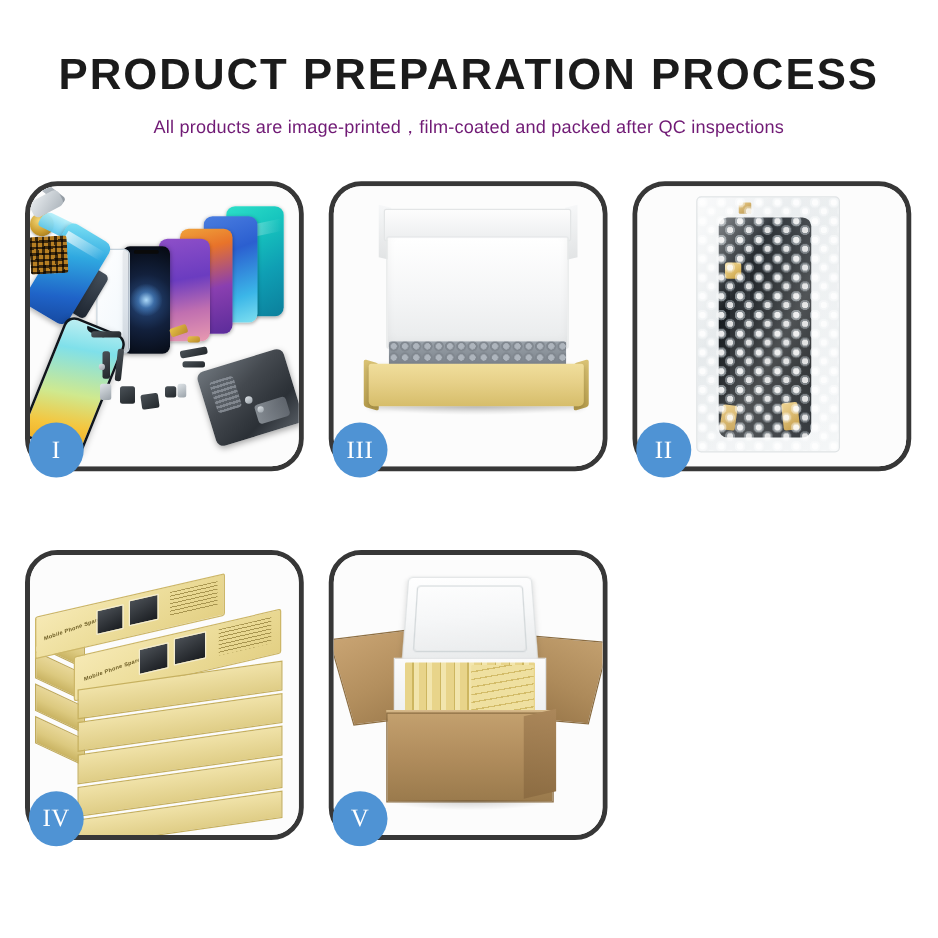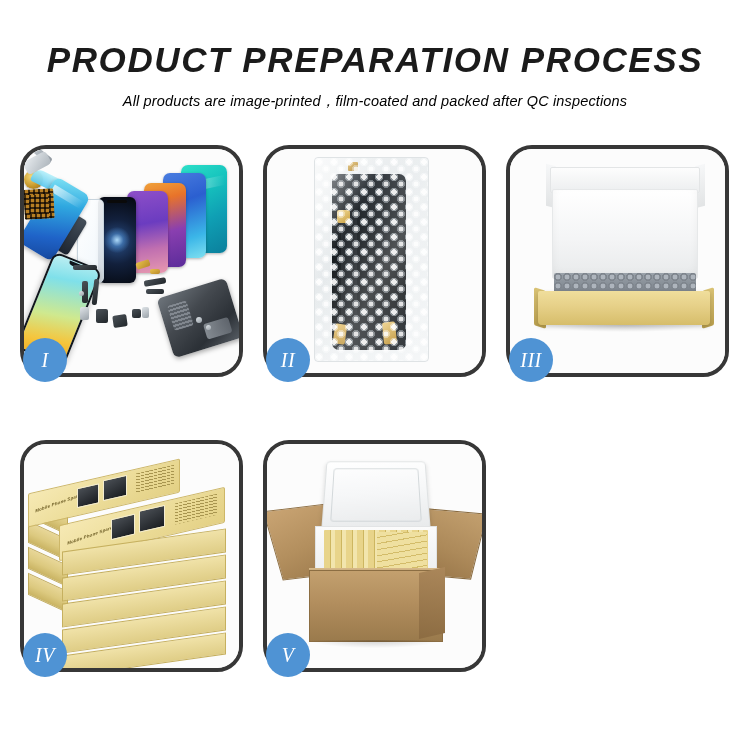--- a/index.html
+++ b/index.html
@@ -2,31 +2,31 @@
 <html><head>
 <meta charset="utf-8">
 <style>
   * { box-sizing: border-box; margin: 0; padding: 0; }
   html, body {
     width: 750px; height: 750px;
     background: #ffffff;
     font-family: "Liberation Sans", sans-serif;
     overflow: hidden;
   }
-  .page { position: relative; width: 750px; height: 588px; background: #fff; font-style: italic; }
+  .page { position: relative; width: 750px; height: 588px; background: #fff; }
 
   
   .header { padding-top: 42px; text-align: center; }
   .title {
     font-size: 35px; font-weight: 700; letter-spacing: 1.6px;
     color: #1b1b1b; line-height: 1.05; white-space: nowrap;
   }
   .subtitle {
     margin-top: 13px; font-size: 14.5px; font-weight: 400;
-    color: #000000; letter-spacing: .15px; white-space: nowrap;
+    color: #701a75; letter-spacing: .15px; white-space: nowrap;
   }
 
   
   .grid {
     position: absolute; left: 20px; top: 145px;
     width: 710px;
     display: grid;
     grid-template-columns: repeat(3, 223px);
     grid-template-rows: repeat(2, 232px);
     column-gap: 20px; row-gap: 63px;
@@ -316,47 +316,47 @@
           <div class="pt silver" style="left:172px;top:168px;width:6px;height:6px;border-radius:50%"></div>
           <div class="pt silver" style="left:182px;top:176px;width:5px;height:5px;border-radius:50%"></div>
           <div class="pt silver" style="left:55px;top:142px;width:5px;height:5px;border-radius:50%"></div>
         </div>
       </div>
       <div class="badge">I</div>
     </div>
 
     <div class="panel">
       <div class="panel-clip">
+        <div class="p3-lidL"></div>
+        <div class="p3-lidR"></div>
+        <div class="p3-lid"></div>
+        <div class="p3-foam"></div>
+        <div class="p3-bub"></div>
+        <div class="p3-trayL"></div>
+        <div class="p3-trayR"></div>
+        <div class="p3-tray"></div>
+        <div class="p3-shadow"></div>
+      </div>
+      <div class="badge">III</div>
+    </div>
+
+    <div class="panel">
+      <div class="panel-clip">
         <div class="p2-bag">
           <div class="p2-screen"></div>
           <div class="p2-flex"></div>
           <div class="p2-conn"></div>
           <div class="p2-conn2"></div>
           <div class="p2-conn3"></div>
           <div class="p2-tab"></div>
           <div class="p2-bubbles"></div>
           <div class="p2-sheen"></div>
         </div>
       </div>
       <div class="badge">II</div>
-    </div>
-
-    <div class="panel">
-      <div class="panel-clip">
-        <div class="p3-lidL"></div>
-        <div class="p3-lidR"></div>
-        <div class="p3-lid"></div>
-        <div class="p3-foam"></div>
-        <div class="p3-bub"></div>
-        <div class="p3-trayL"></div>
-        <div class="p3-trayR"></div>
-        <div class="p3-tray"></div>
-        <div class="p3-shadow"></div>
-      </div>
-      <div class="badge">III</div>
     </div>
 
     <div class="panel">
       <div class="panel-clip">
         <div class="p4">
 
           <div class="bx-side" style="left:4px;top:60px;width:40px;height:22px;transform:skewY(25deg)"></div>
           <div class="bx-side" style="left:4px;top:86px;width:40px;height:22px;transform:skewY(25deg)"></div>
           <div class="bx-side" style="left:4px;top:112px;width:40px;height:22px;transform:skewY(25deg)"></div>
           <div class="bx-side" style="left:4px;top:138px;width:40px;height:22px;transform:skewY(25deg)"></div>

